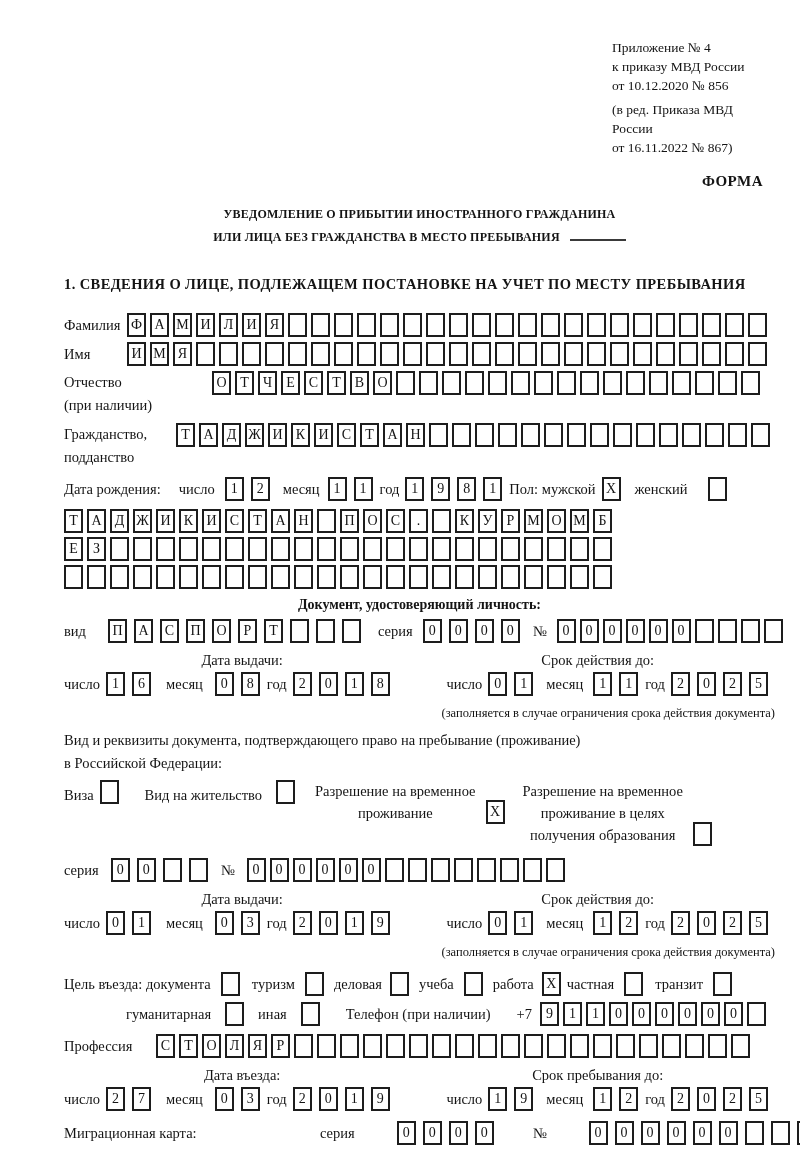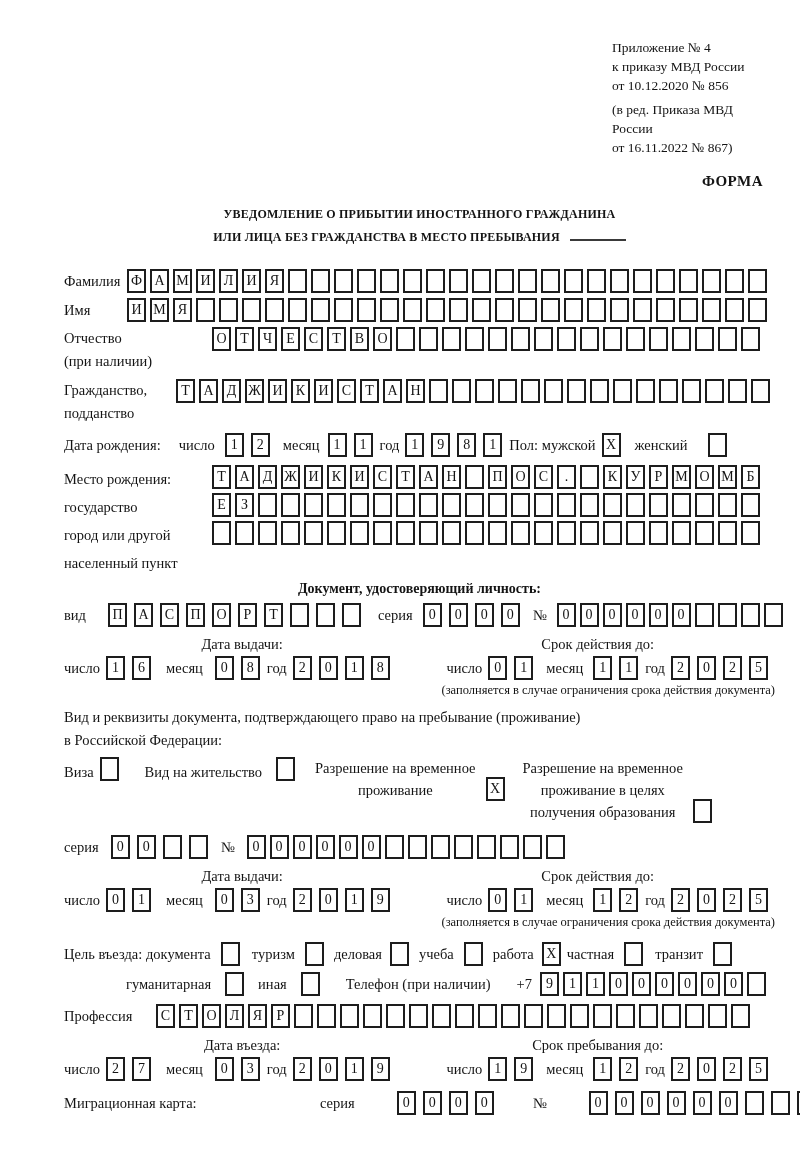--- a/index.html
+++ b/index.html
@@ -47,21 +47,21 @@
   .multiline { line-height:23px; }
 
   .center-b { text-align:center; font-weight:bold; font-size:14px; }
 
   
   .dates-row { display:flex; margin-top:9px; }
   .dates-col-l { width:362px; }
   .dates-col-r { flex:1; }
   .dates-h { text-align:center; font-size:14.5px; margin-bottom:3px; }
   .date-line { display:flex; align-items:center; }
-  .note-r { text-align:right; font-size:12.5px; margin-top:3px; }
+  .note-r { text-align:right; font-size:12.5px; margin-top:10px; }
 
   
   .opts { display:flex; align-items:flex-start; margin-top:5px; }
   .opt { display:flex; align-items:flex-end; }
   .opt-lines { text-align:center; font-size:14.5px; line-height:22px; }
 
   
   .blk { display:flex; align-items:flex-start; }
   .blk-lbl { flex:none; font-size:14.5px; line-height:28px; }
   .blk-cells .cells { margin-bottom:4px; }
@@ -79,20 +79,21 @@
     <div>от 16.11.2022 № 867)</div>
   </div>
 
   <div class="forma">ФОРМА</div>
 
   <div class="title">
     <div>УВЕДОМЛЕНИЕ О ПРИБЫТИИ ИНОСТРАННОГО ГРАЖДАНИНА</div>
     <div><span>ИЛИ ЛИЦА БЕЗ ГРАЖДАНСТВА В МЕСТО ПРЕБЫВАНИЯ</span><span class="blank-line"></span></div>
   </div>
 
+  <div class="section-h">1. СВЕДЕНИЯ О ЛИЦЕ, ПОДЛЕЖАЩЕМ ПОСТАНОВКЕ НА УЧЕТ ПО МЕСТУ ПРЕБЫВАНИЯ</div>
 
   <div class="row mt20">
     <span class="lbl w-name">Фамилия</span>
     <span class="cells">
         <span class="cell">Ф</span>
         <span class="cell">А</span>
         <span class="cell">М</span>
         <span class="cell">И</span>
         <span class="cell">Л</span>
         <span class="cell">И</span>
@@ -242,26 +243,20 @@
         <span class="cell">8</span>
         <span class="cell">1</span>
       </span>
     <span class="lbl">Пол: мужской</span>
     <span class="cbox ml6">X</span>
     <span class="lbl ml14">женский</span>
     <span class="cbox ml20"></span>
   </div>
 
   <div class="blk mt8">
-    <span class="blk-lbl w-patro">
-      <span>Место рождения:</span><br>
-      <span>государство</span><br>
-      <span>город или другой</span><br>
-      <span>населенный пункт</span>
-    </span>
     <span class="blk-cells">
       <span class="cells">
           <span class="cell">Т</span>
           <span class="cell">А</span>
           <span class="cell">Д</span>
           <span class="cell">Ж</span>
           <span class="cell">И</span>
           <span class="cell">К</span>
           <span class="cell">И</span>
           <span class="cell">С</span>

